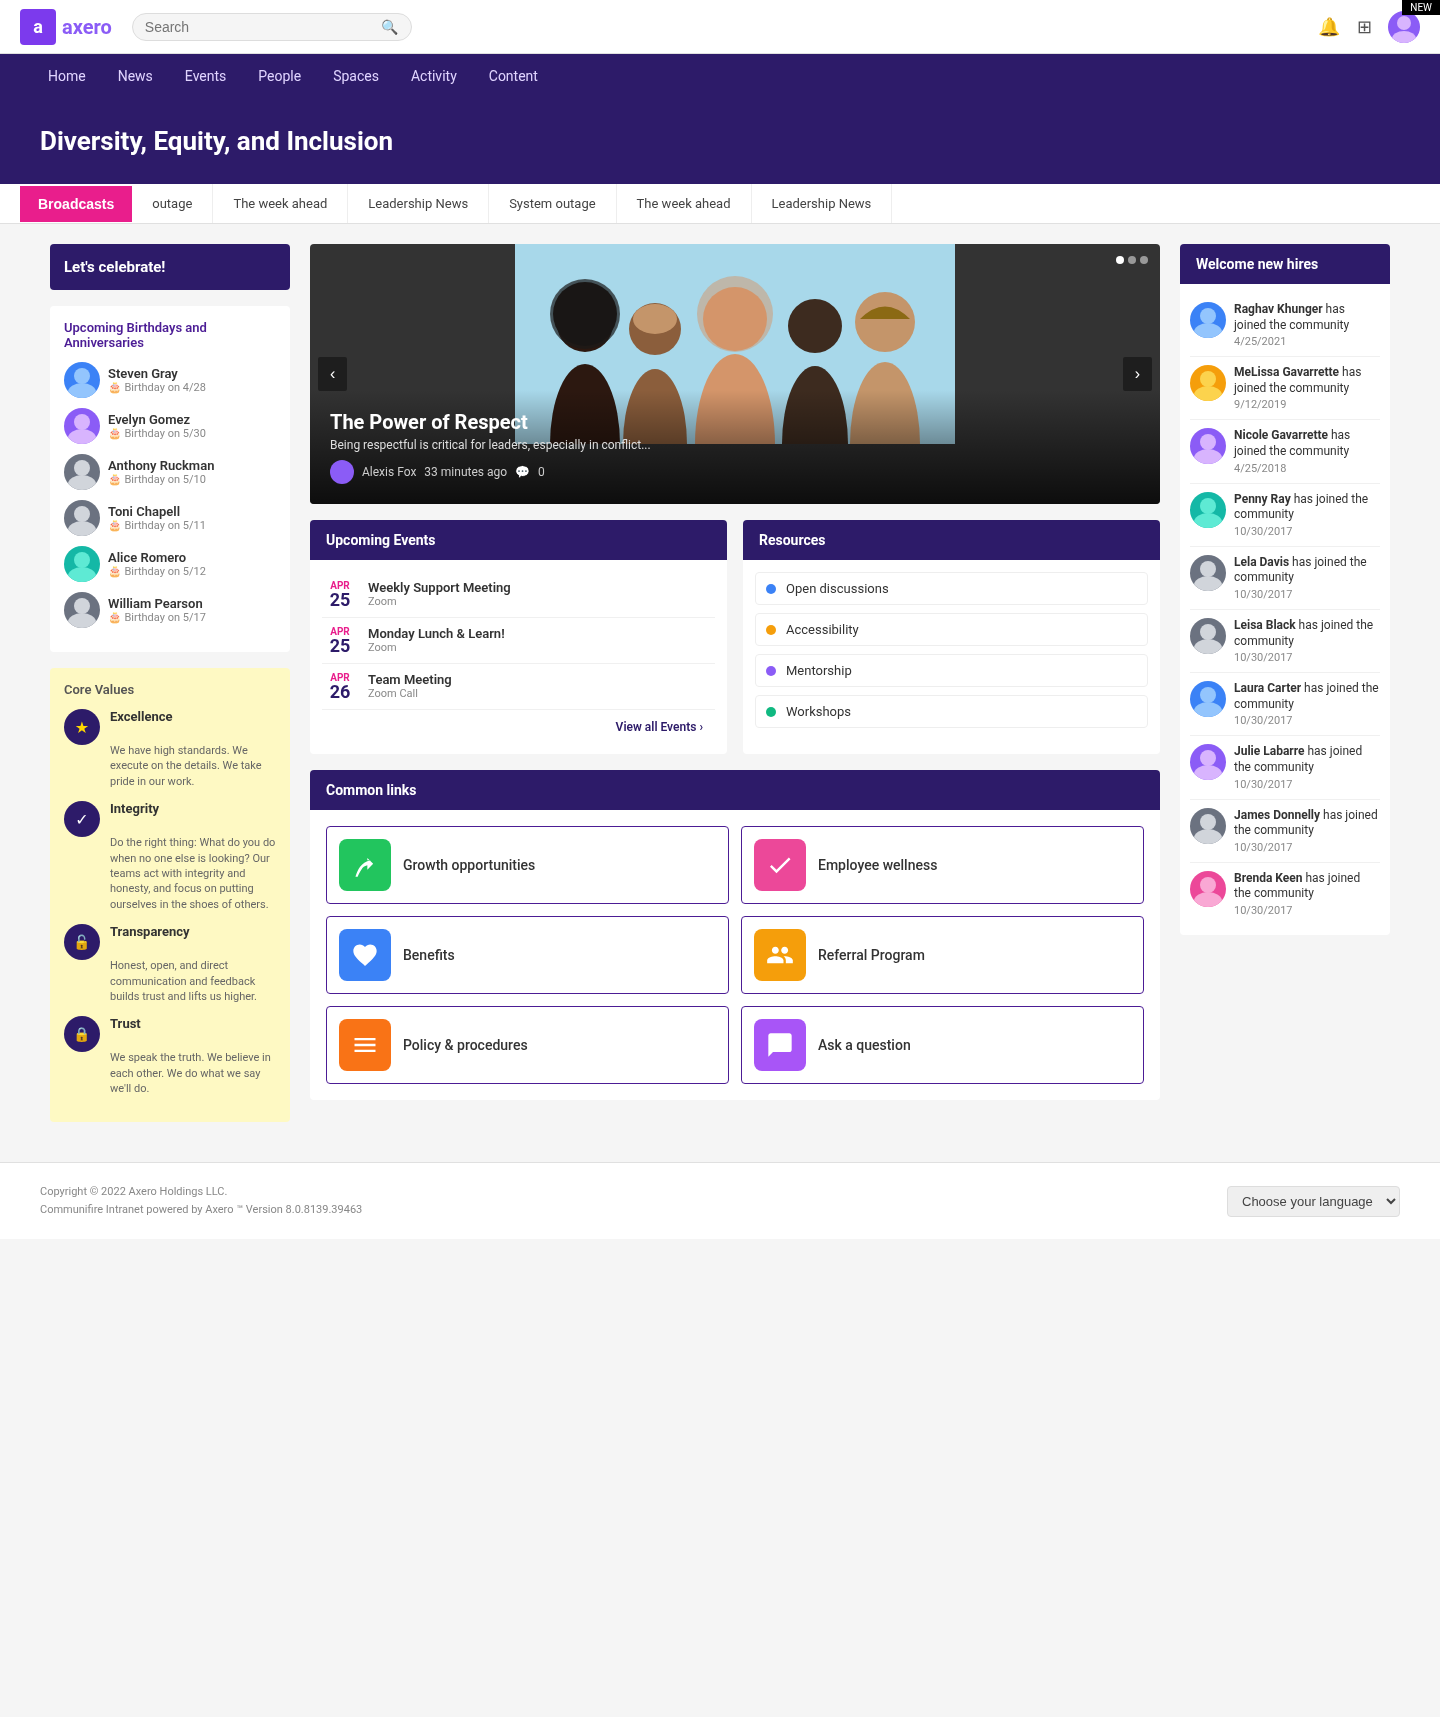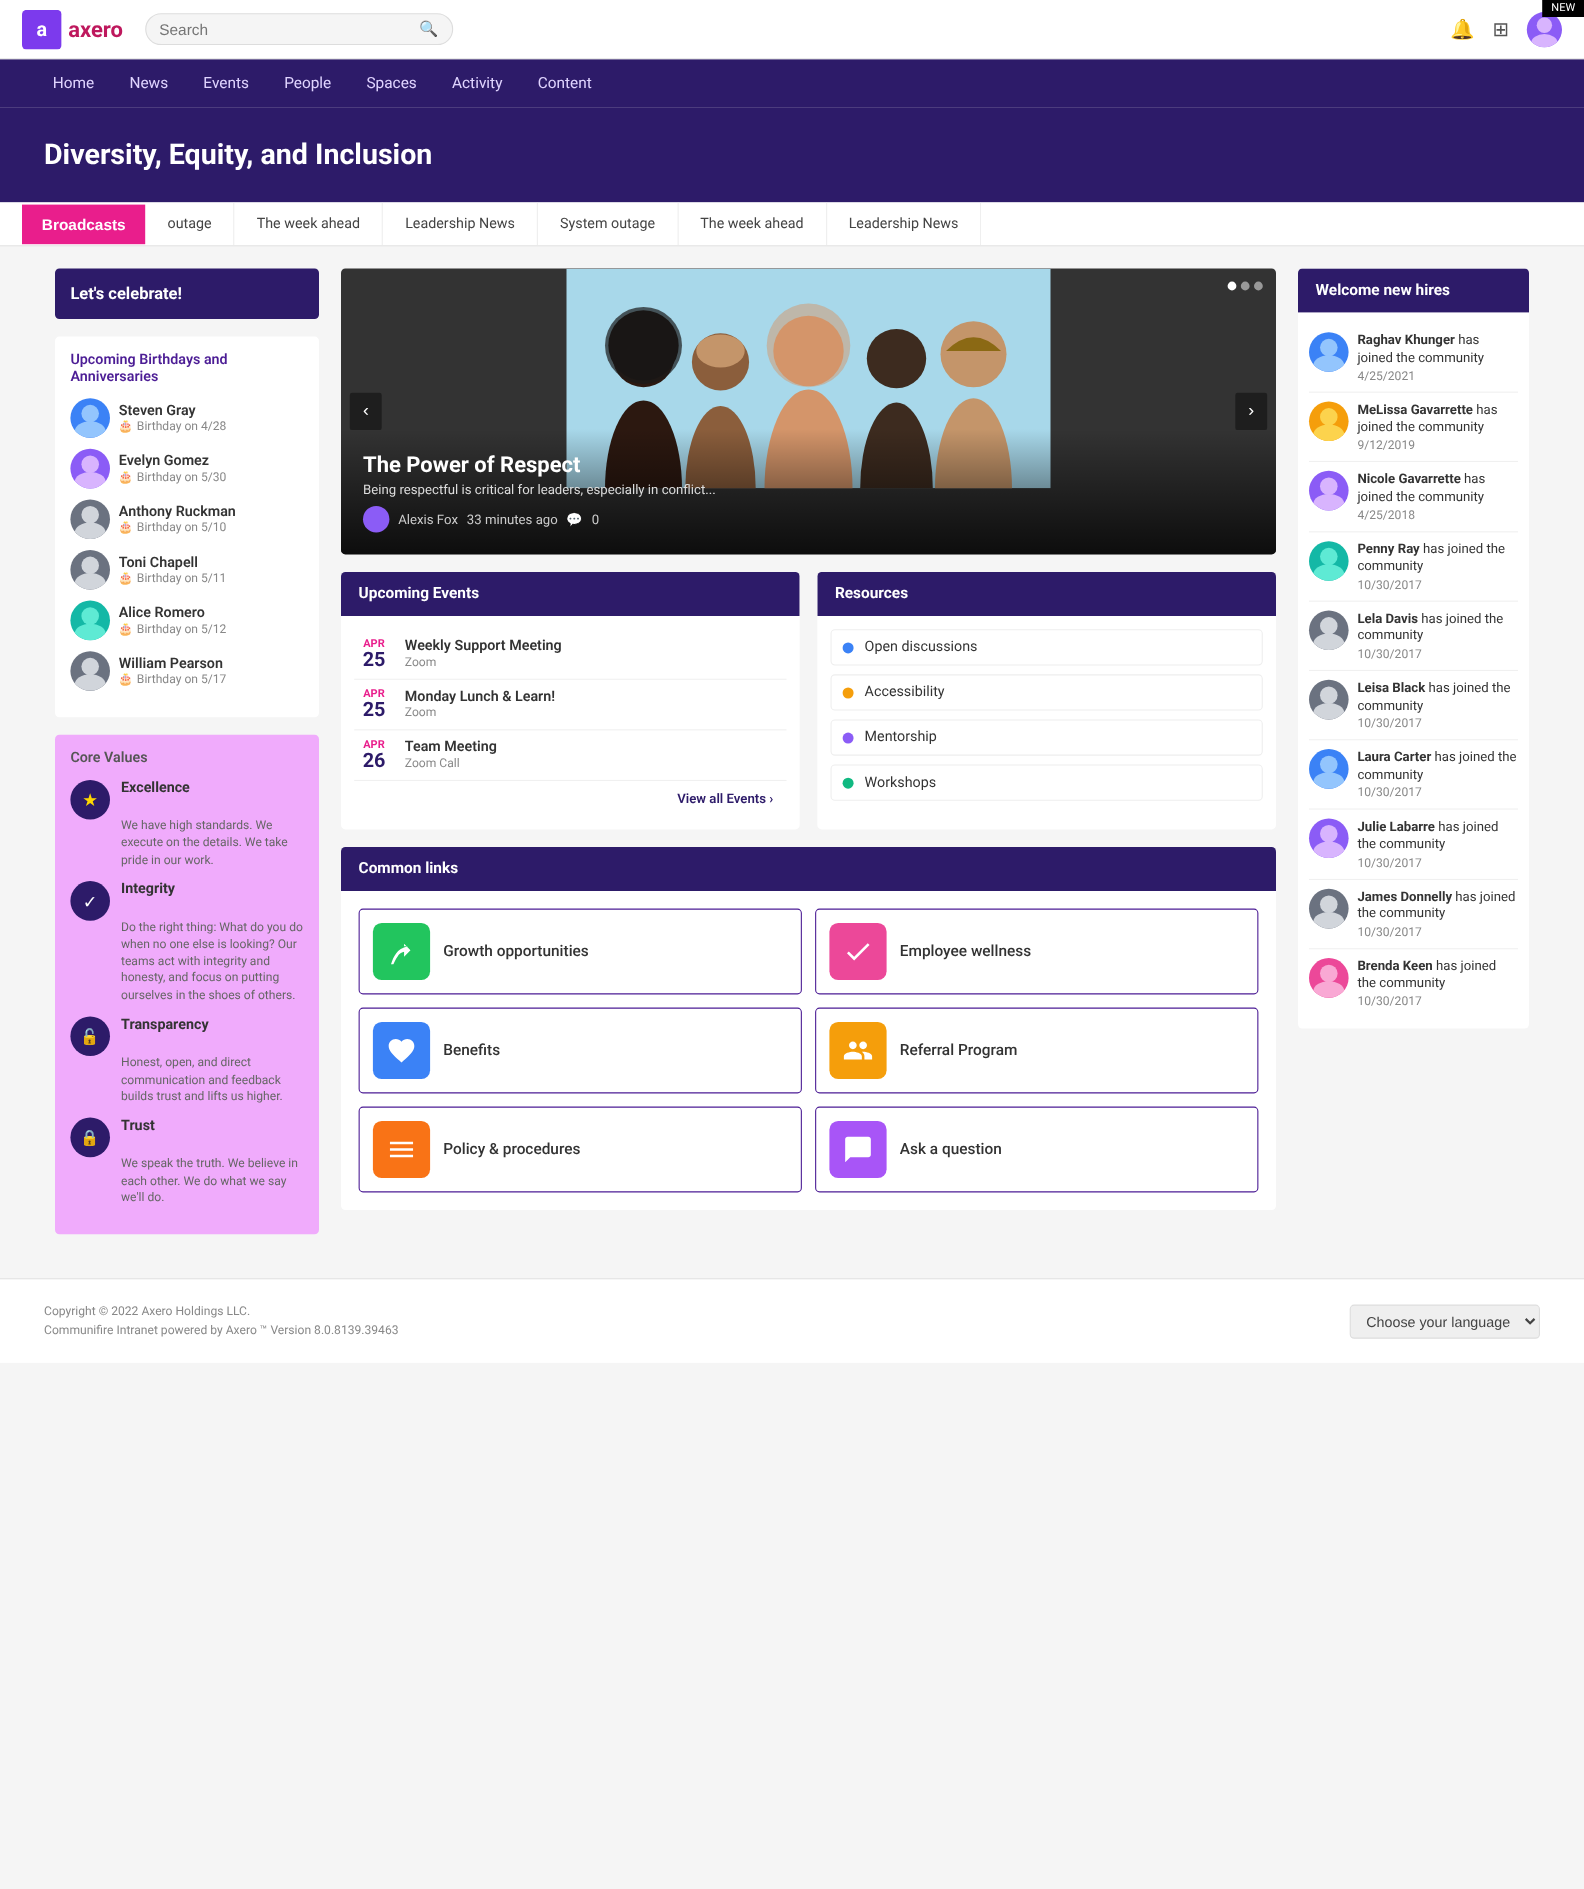--- a/index.html
+++ b/index.html
@@ -2,21 +2,21 @@
 <html><head>
   <meta charset="utf-8">
   <style>
     * { box-sizing: border-box; margin: 0; padding: 0; }
     body { font-family: -apple-system, BlinkMacSystemFont, 'Segoe UI', Roboto, sans-serif; background: #f5f5f5; font-size: 14px; color: #333; }
 
     
     .topbar { background: #fff; display: flex; align-items: center; padding: 0 20px; height: 54px; border-bottom: 1px solid #e0e0e0; }
     .logo { display: flex; align-items: center; gap: 6px; margin-right: 20px; }
     .logo-icon { width: 36px; height: 36px; }
-    .logo-text { font-size: 20px; font-weight: 700; color: #be185d; }
+    .logo-text { font-size: 20px; font-weight: 700; color: #8b5cf6; }
     .search-bar { display: flex; align-items: center; background: #f5f5f5; border: 1px solid #ddd; border-radius: 20px; padding: 5px 12px; width: 280px; }
     .search-bar input { border: none; background: transparent; outline: none; font-size: 14px; width: 100%; }
     .search-icon { color: #888; font-size: 14px; }
     .topbar-right { margin-left: auto; display: flex; align-items: center; gap: 16px; }
     .topbar-icon { font-size: 18px; color: #555; cursor: pointer; }
     .avatar-top { width: 32px; height: 32px; border-radius: 50%; background: #8B5CF6; display: flex; align-items: center; justify-content: center; color: white; font-size: 12px; overflow: hidden; }
 
     
     .navbar { background: #2d1b69; padding: 0 32px; display: flex; align-items: center; }
     .navbar a { color: #e0d4ff; text-decoration: none; padding: 14px 16px; font-size: 14px; display: block; }
@@ -39,21 +39,21 @@
     .celebrate-box { background: #2d1b69; color: #fff; padding: 14px; border-radius: 4px; margin-bottom: 16px; }
     .celebrate-box h3 { font-size: 15px; font-weight: 700; }
     .birthdays-box { background: #fff; border-radius: 4px; padding: 14px; margin-bottom: 16px; }
     .birthdays-box h4 { font-size: 13px; font-weight: 600; color: #4c1d95; margin-bottom: 12px; }
     .birthday-item { display: flex; align-items: center; gap: 8px; margin-bottom: 10px; }
     .birthday-avatar { width: 36px; height: 36px; border-radius: 50%; background: #ccc; flex-shrink: 0; overflow: hidden; }
     .birthday-info { }
     .birthday-name { font-size: 13px; font-weight: 600; color: #333; }
     .birthday-date { font-size: 11px; color: #888; display: flex; align-items: center; gap: 3px; }
 
-    .core-values-box { background: #f0abfc; border-radius: 4px; padding: 14px; }
+    .core-values-box { background: #fef9c3; border-radius: 4px; padding: 14px; }
     .core-values-box h4 { font-size: 13px; font-weight: 600; color: #555; margin-bottom: 12px; }
     .cv-item { display: flex; gap: 10px; margin-bottom: 12px; }
     .cv-icon { width: 36px; height: 36px; border-radius: 50%; flex-shrink: 0; display: flex; align-items: center; justify-content: center; font-size: 16px; }
     .cv-title { font-size: 13px; font-weight: 700; margin-bottom: 3px; }
     .cv-desc { font-size: 11px; color: #666; line-height: 1.4; margin-top: 19px; }
 
     
     .center-content { flex: 1; min-width: 0; }
 
     

